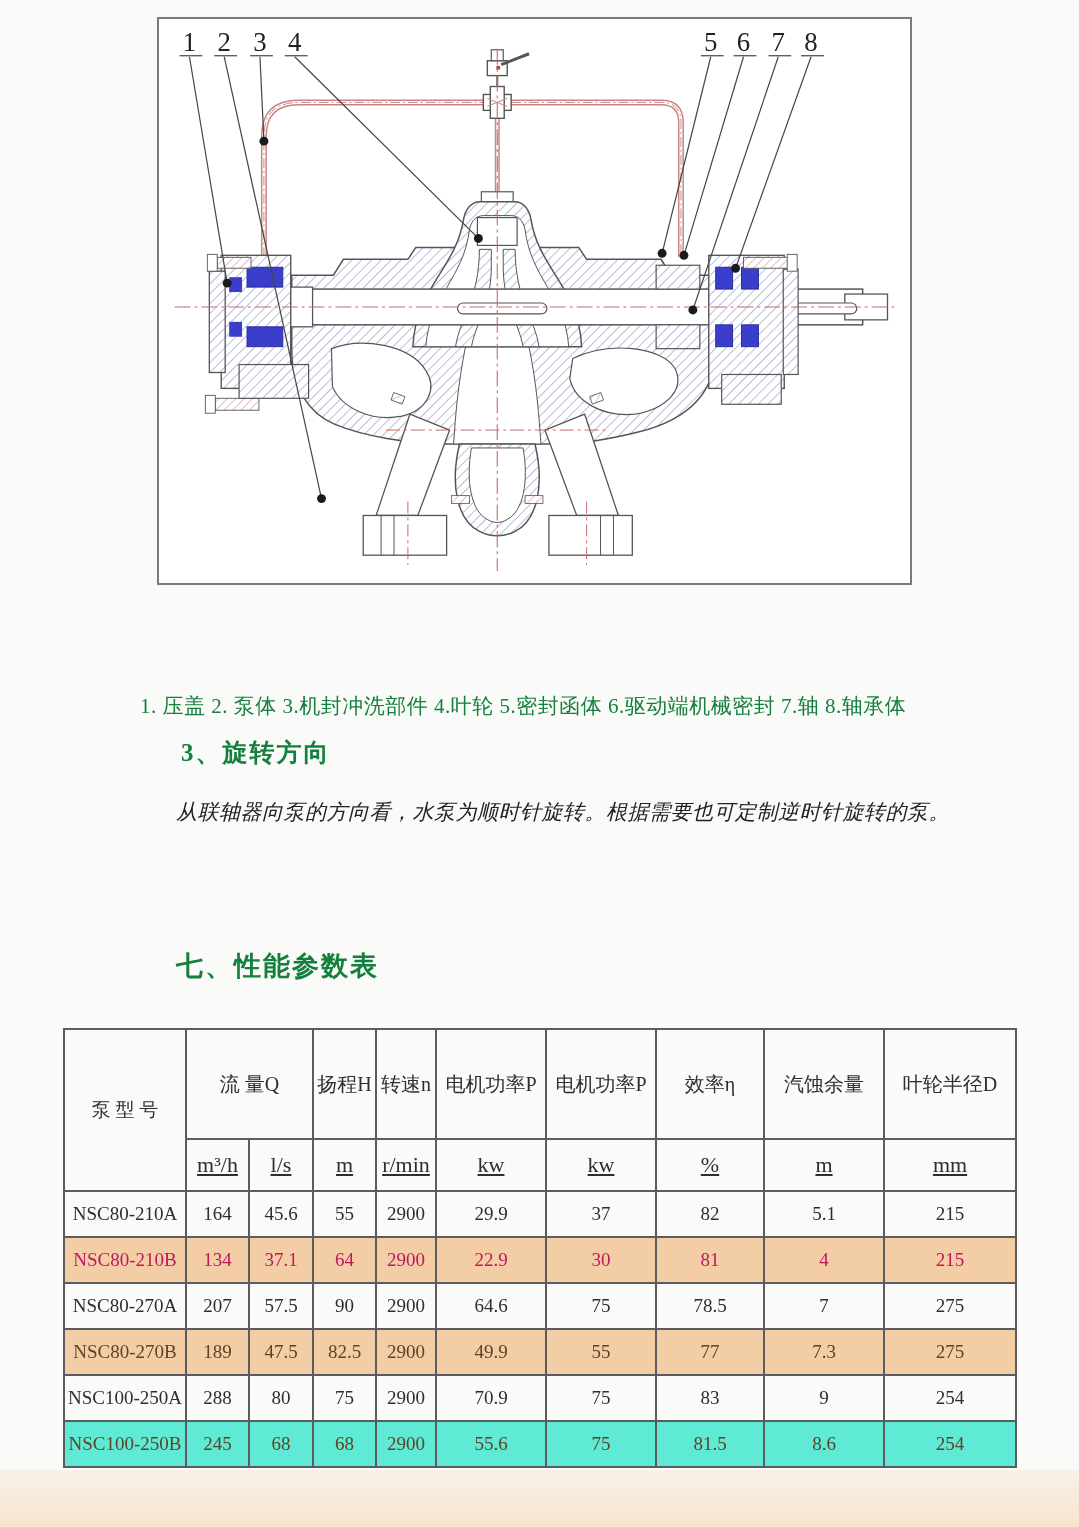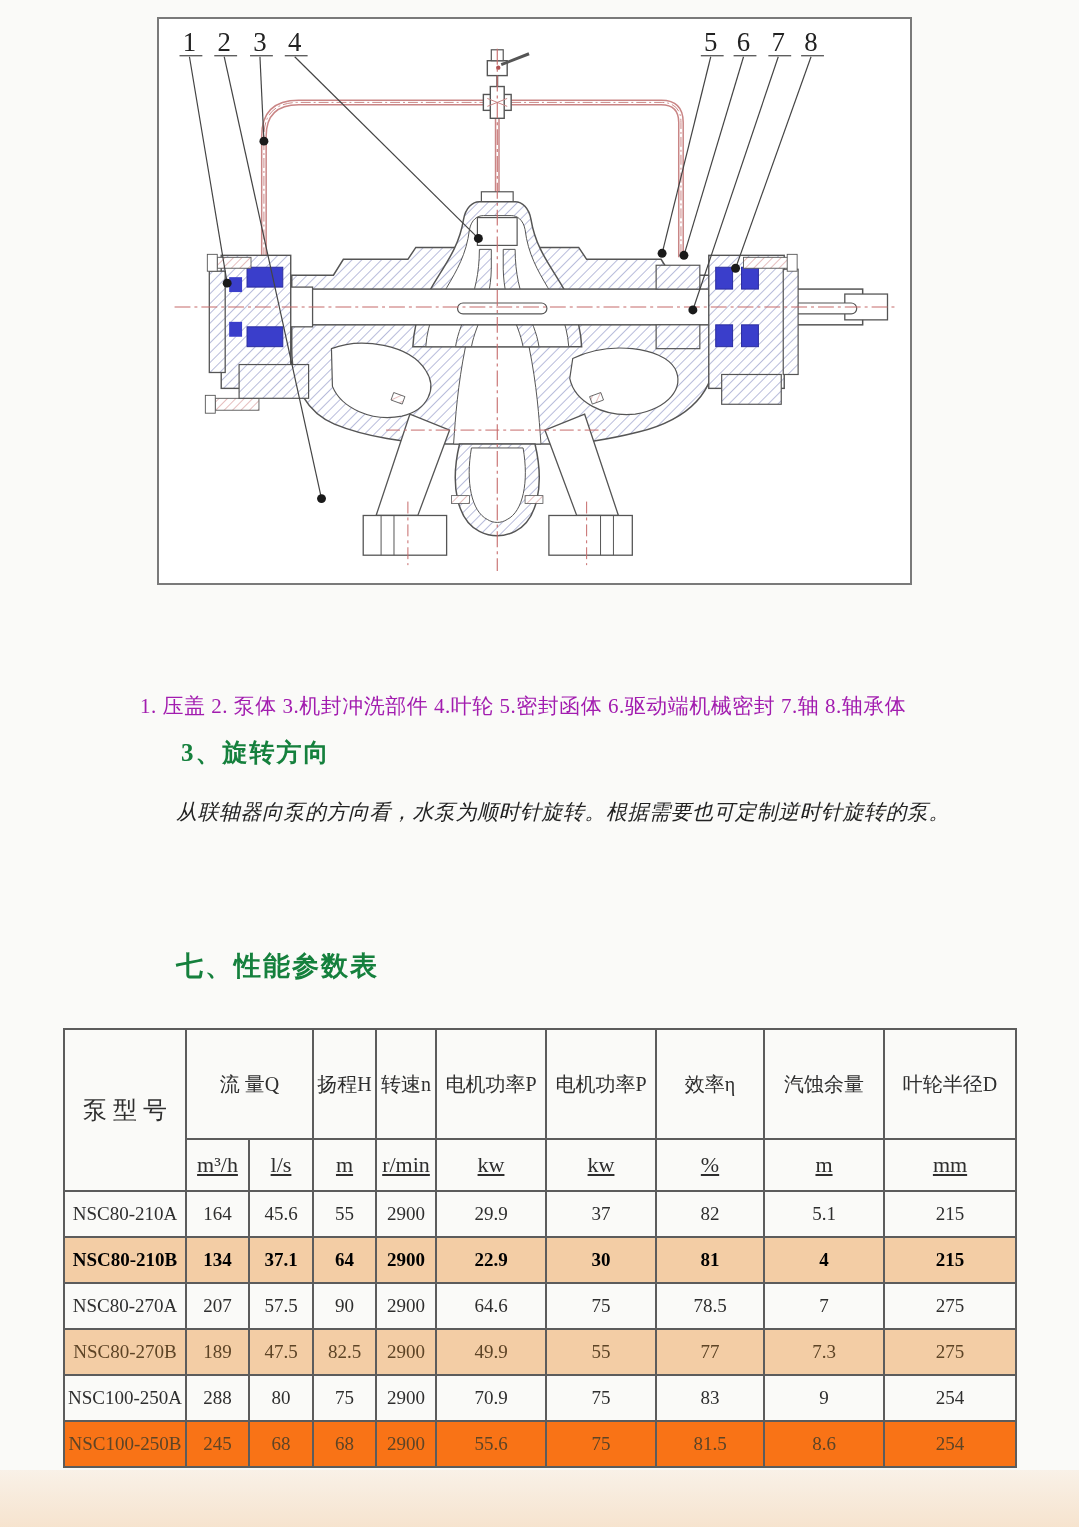--- a/index.html
+++ b/index.html
@@ -9,21 +9,21 @@
     font-family:"Liberation Serif","DejaVu Serif",serif;
     color:#2e2e2e;overflow:hidden;
   }
   .figure-box{
     position:absolute;left:157px;top:17px;width:755px;height:568px;
     background:#ffffff;border:2px solid #7a7a7a;box-sizing:border-box;
   }
   .figure-box svg{display:block;width:100%;height:100%;}
   .parts-caption{
     position:absolute;left:140px;top:692px;width:880px;
-    font-size:21px;letter-spacing:.5px;color:#a21caf;
+    font-size:21px;letter-spacing:.5px;color:#15803d;
   }
   .sec-heading{
     position:absolute;font-weight:bold;color:#15803d;
   }
   .heading-rotation{left:181px;top:736px;font-size:25px;letter-spacing:2px;}
   .rotation-body{
     position:absolute;left:176px;top:798px;width:800px;
     font-size:21px;letter-spacing:.5px;color:#222;font-style:italic;
   }
   .heading-table{left:176px;top:948px;font-size:27px;letter-spacing:2px;}
@@ -32,21 +32,21 @@
     border-collapse:collapse;table-layout:fixed;
     font-size:19px;
   }
   .perf-table td{
     border:2px solid #5c5c5c;text-align:center;vertical-align:middle;
     padding:0;overflow:hidden;white-space:nowrap;
   }
   .perf-table .h-group td{height:108px;font-size:20px;}
   .perf-table .h-units td{height:50px;font-size:22px;text-decoration:underline;}
   .perf-table tbody td{height:44px;}
-  .perf-table td.corner{font-size:24px;}
+  .perf-table td.corner{font-size:19px;}
   .footer-tint{
     position:absolute;left:0;top:1470px;width:1079px;height:57px;
     background:linear-gradient(to bottom, rgba(243,205,165,.20), rgba(243,205,165,.50));
   }
 </style>
 </head>
 <body>
 
 <div class="figure-box">
 <svg viewBox="0 0 755 568">
@@ -267,21 +267,21 @@
         <td>164</td>
         <td>45.6</td>
         <td>55</td>
         <td>2900</td>
         <td>29.9</td>
         <td>37</td>
         <td>82</td>
         <td>5.1</td>
         <td>215</td>
       </tr>
-      <tr style="background: rgb(243, 205, 165); color: #000000; font-weight: bold;">
+      <tr style="background: rgb(243, 205, 165); color: #be185d;">
         <td>NSC80-210B</td>
         <td>134</td>
         <td>37.1</td>
         <td>64</td>
         <td>2900</td>
         <td>22.9</td>
         <td>30</td>
         <td>81</td>
         <td>4</td>
         <td>215</td>
@@ -315,21 +315,21 @@
         <td>288</td>
         <td>80</td>
         <td>75</td>
         <td>2900</td>
         <td>70.9</td>
         <td>75</td>
         <td>83</td>
         <td>9</td>
         <td>254</td>
       </tr>
-      <tr style="background: #f97316; color: rgb(93, 68, 38);">
+      <tr style="background: #5eead4; color: rgb(93, 68, 38);">
         <td>NSC100-250B</td>
         <td>245</td>
         <td>68</td>
         <td>68</td>
         <td>2900</td>
         <td>55.6</td>
         <td>75</td>
         <td>81.5</td>
         <td>8.6</td>
         <td>254</td>

